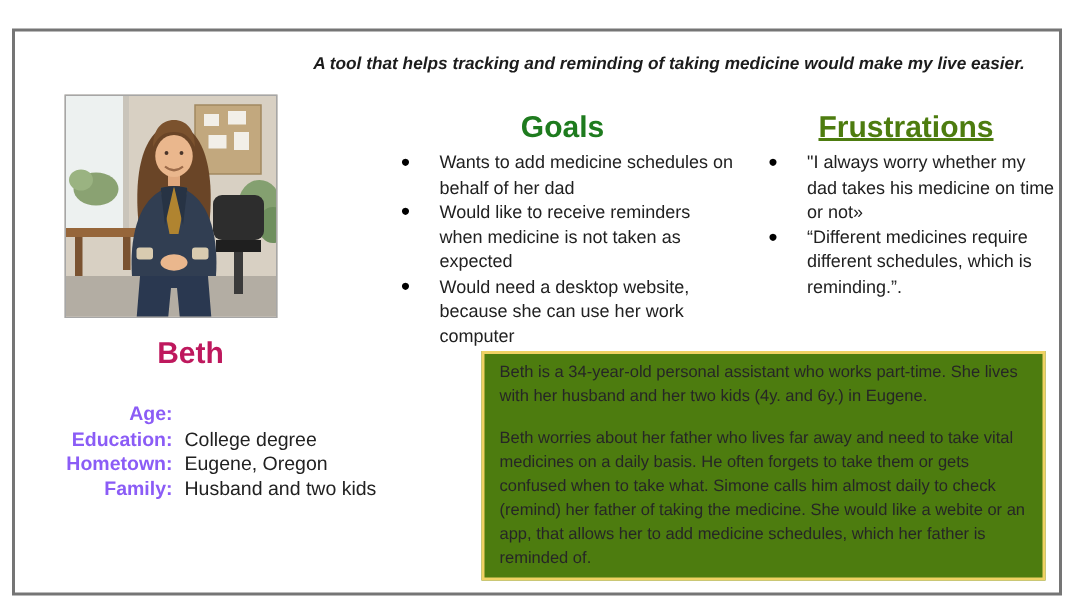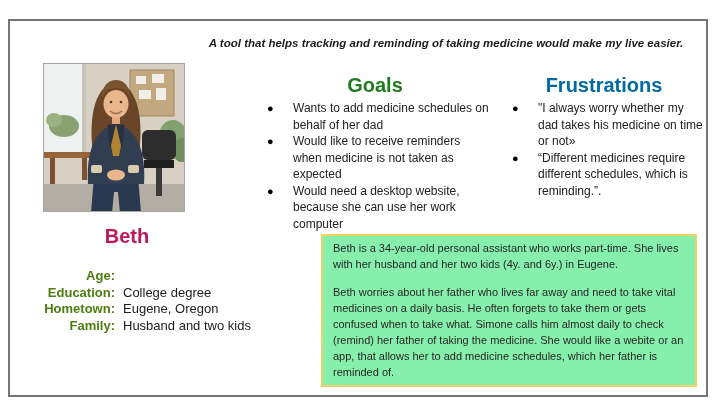--- a/index.html
+++ b/index.html
@@ -50,39 +50,39 @@
     left: 10px; top: 247px;
     width: 290px;
     font-size: 13px;
     line-height: 16.5px;
   }
   .drow { display: flex; }
   .dlabel {
     width: 95px;
     text-align: right;
     font-weight: bold;
-    color: #4d7c0f;
+    color: #8b5cf6;
     flex: none;
   }
   .dvalue {
     margin-left: 8px;
     width: 172px;
   }
   .col { position: absolute; top: 52px; }
   .col h2 {
     margin: 0;
     font-size: 20px;
     line-height: 24px;
     font-weight: bold;
     text-align: center;
   }
   .goals { left: 245px; width: 240px; }
   .goals h2 { color: #1e7b1e; }
   .frustrations { left: 490px; width: 208px; }
-  .frustrations h2 { color: #0369a1; }
+  .frustrations h2 { color: #4d7c0f; text-decoration: underline; }
   .col ul {
     list-style: none;
     margin: 3px 0 0 0;
     padding: 0;
     font-size: 12px;
     line-height: 16.5px;
   }
   .col li {
     position: relative;
     padding-left: 38px;
@@ -95,21 +95,21 @@
     left: 12px; top: 0px;
     font-size: 11px;
     color: #000000;
   }
   .bio {
     position: absolute;
     left: 311px; top: 213px;
     width: 376px;
     min-height: 138px;
     border: 2px solid #f0d264;
-    background: #86efac;
+    background: #4d7c0f;
     padding: 4px 9px 5px 10px;
     font-size: 11px;
     line-height: 16px;
     color: #262626;
   }
   .bio p { margin: 0; }
   .bio p + p { margin-top: 12px; }
 </style>
 </head>
 <body>

